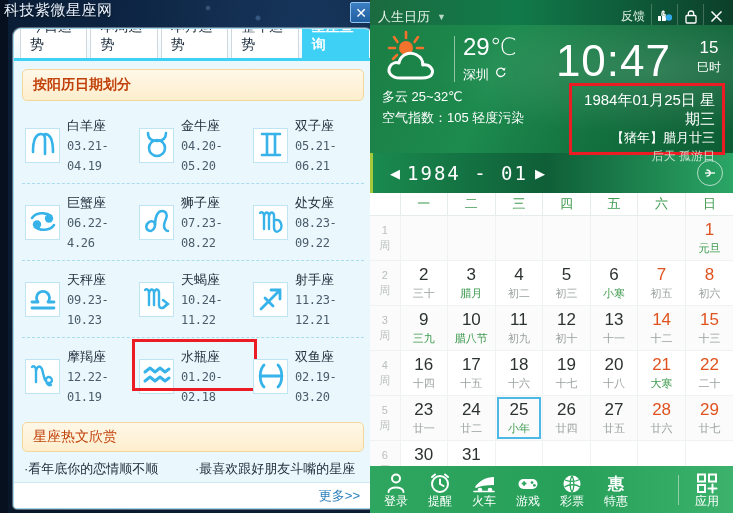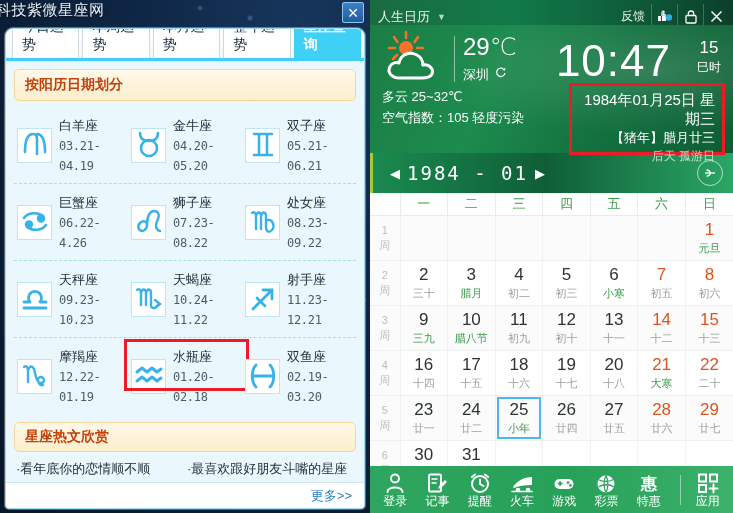--- a/index.html
+++ b/index.html
@@ -5,21 +5,21 @@
   * { box-sizing: border-box; margin:0; padding:0; }
   body {
     width:733px; height:513px; overflow:hidden;
     font-family:"Liberation Sans","DejaVu Sans",sans-serif;
     background:#06101f;
   }
   .screen { position:relative; width:733px; height:513px; }
 
   
   .left-app {
-    position:absolute; left:0; top:0; width:370px; height:513px;
+    position:absolute; left:8px; top:0; width:370px; height:513px;
     background:
       radial-gradient(circle at 60px 12px, rgba(120,170,230,.25) 0 2px, transparent 3px),
       radial-gradient(circle at 140px 40px, rgba(160,200,240,.35) 0 1.5px, transparent 3px),
       radial-gradient(circle at 250px 18px, rgba(130,180,235,.30) 0 1.8px, transparent 3px),
       radial-gradient(circle at 310px 55px, rgba(180,215,245,.30) 0 1.4px, transparent 3px),
       radial-gradient(circle at 200px 8px, rgba(150,195,240,.25) 0 1.5px, transparent 3px),
       radial-gradient(circle at 352px 470px, rgba(150,195,240,.20) 0 1.5px, transparent 3px),
       radial-gradient(circle at 364px 300px, rgba(150,195,240,.18) 0 1.5px, transparent 3px),
       radial-gradient(ellipse at 300px 40px, #17365c 0%, #0d2442 45%, #071628 100%);
   }
@@ -92,21 +92,21 @@
   .zdate { font-size:12px; color:#4a5c6a; font-family:"DejaVu Sans Mono",monospace; letter-spacing:-.3px;}
   .zitem.hl::after {
     content:""; position:absolute; left:-4px; top:-5px;
     width:119px; height:46px; border:3px solid #ec1c24;
     pointer-events:none;
   }
 
   .hot-head {
     background:linear-gradient(#fff8e8,#fdeecd);
     border:1px solid #f3d79a; border-radius:5px;
-    color:#c1410a; font-size:14px; font-weight:bold;
+    color:#c1410a; font-size:14px; font-weight:normal;
     padding:5px 10px; margin:8px 0 4px;
   }
   .hot-list { display:flex; flex-wrap:wrap; }
   .hot-item {
     width:50%; font-size:13px; color:#23313d;
     padding:4px 0 4px 2px; cursor:pointer; white-space:nowrap;
     overflow:hidden;
   }
   .more-bar {
     position:absolute; left:0; right:0; bottom:0; height:26px;
@@ -634,30 +634,20 @@
             <svg width="22" height="22" viewBox="0 0 22 22">
               <circle cx="11" cy="6.5" r="4" fill="none" stroke="#fff" stroke-width="2"></circle>
               <path d="M3.5 20 C3.5 14 18.5 14 18.5 20" fill="none" stroke="#fff" stroke-width="2" stroke-linecap="round"></path>
             </svg>
           </span>
           <span class="bi-label">登录</span>
         </div>
         <div class="bi">
           <span>
             <svg width="22" height="22" viewBox="0 0 22 22">
-              <rect x="3" y="2.5" width="12" height="17" rx="1.2" fill="none" stroke="#fff" stroke-width="2"></rect>
-              <path d="M6 7 H11 M6 11 H10" stroke="#fff" stroke-width="1.6" stroke-linecap="round"></path>
-              <path d="M13 14 L19 8 L21 10 L15 16 L12.2 16.8 Z" fill="#fff"></path>
-            </svg>
-          </span>
-          <span class="bi-label">记事</span>
-        </div>
-        <div class="bi">
-          <span>
-            <svg width="22" height="22" viewBox="0 0 22 22">
               <circle cx="11" cy="12" r="8" fill="none" stroke="#fff" stroke-width="2"></circle>
               <path d="M11 7.5 V12 L14.5 14" fill="none" stroke="#fff" stroke-width="2" stroke-linecap="round"></path>
               <path d="M3 5 L6 2.5 M19 5 L16 2.5" stroke="#fff" stroke-width="2" stroke-linecap="round"></path>
             </svg>
           </span>
           <span class="bi-label">提醒</span>
         </div>
         <div class="bi">
           <span>
             <svg width="22" height="22" viewBox="0 0 22 22">

